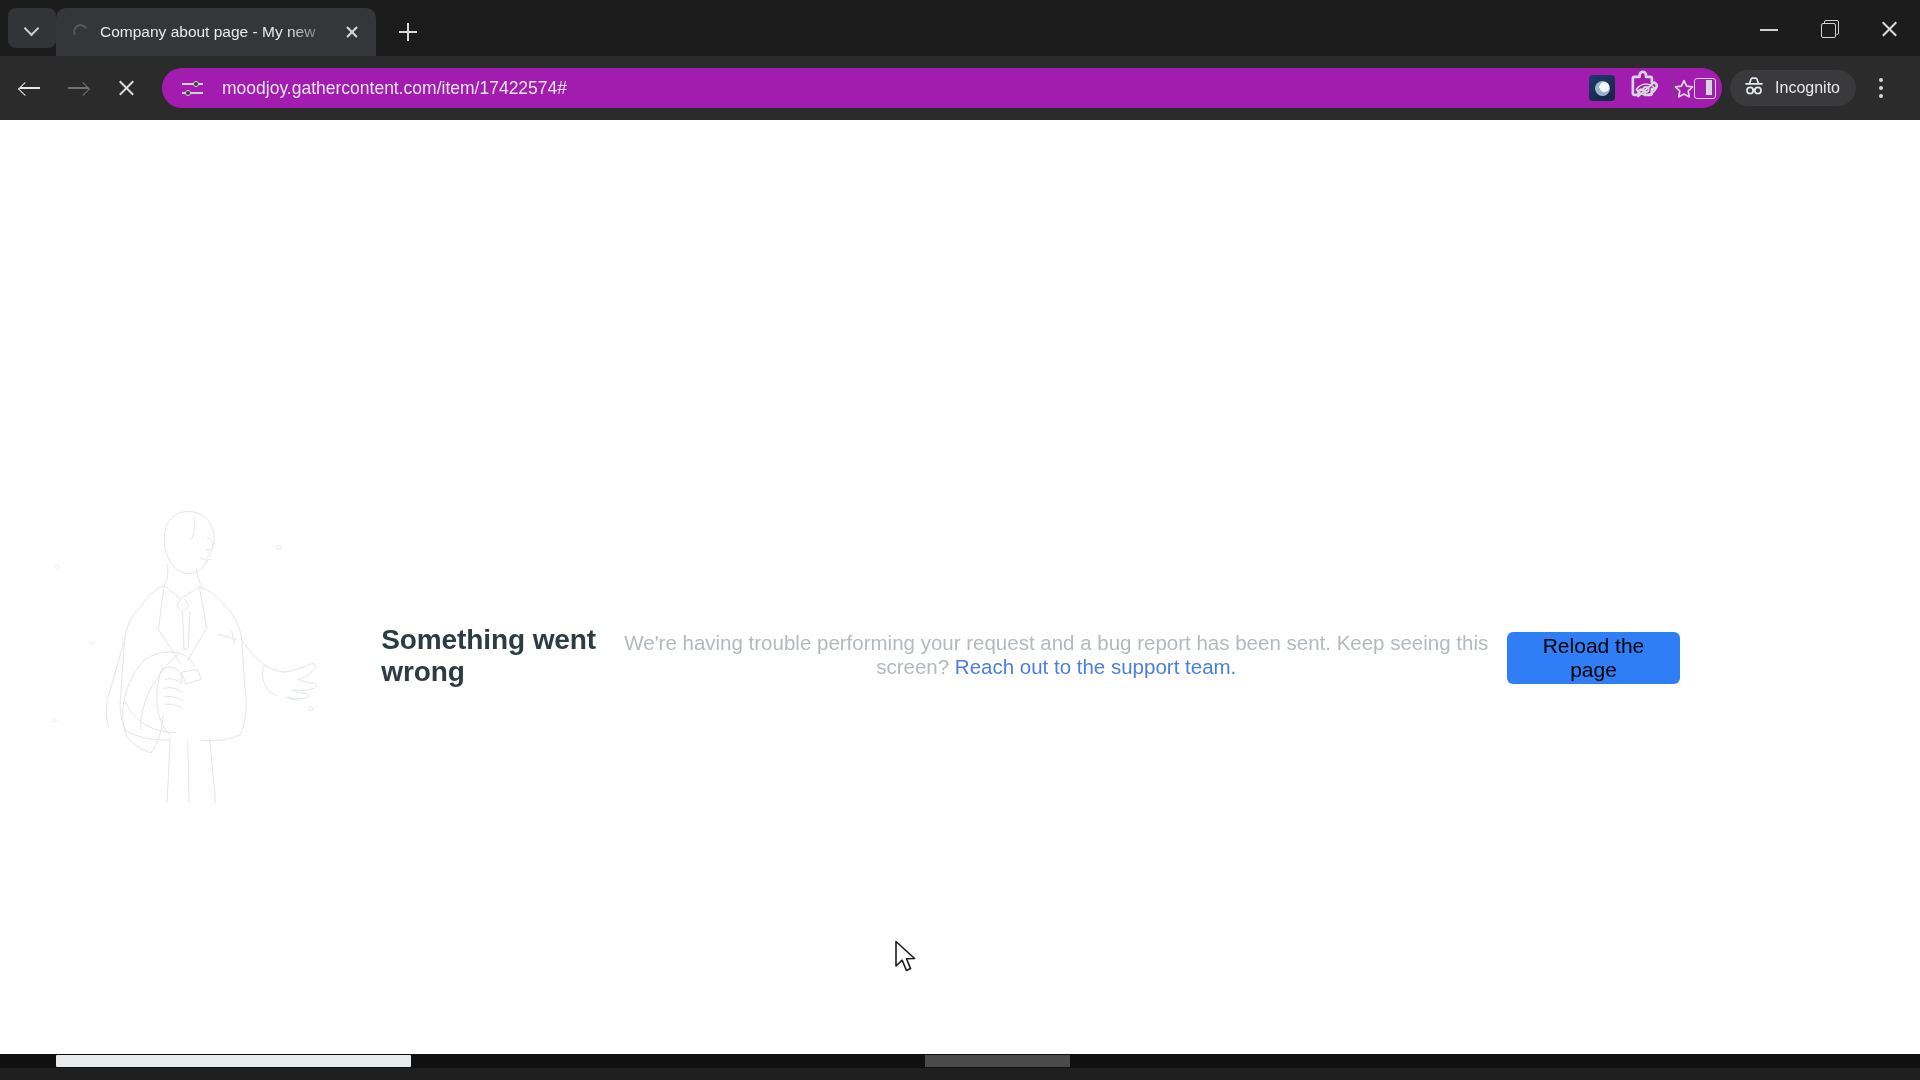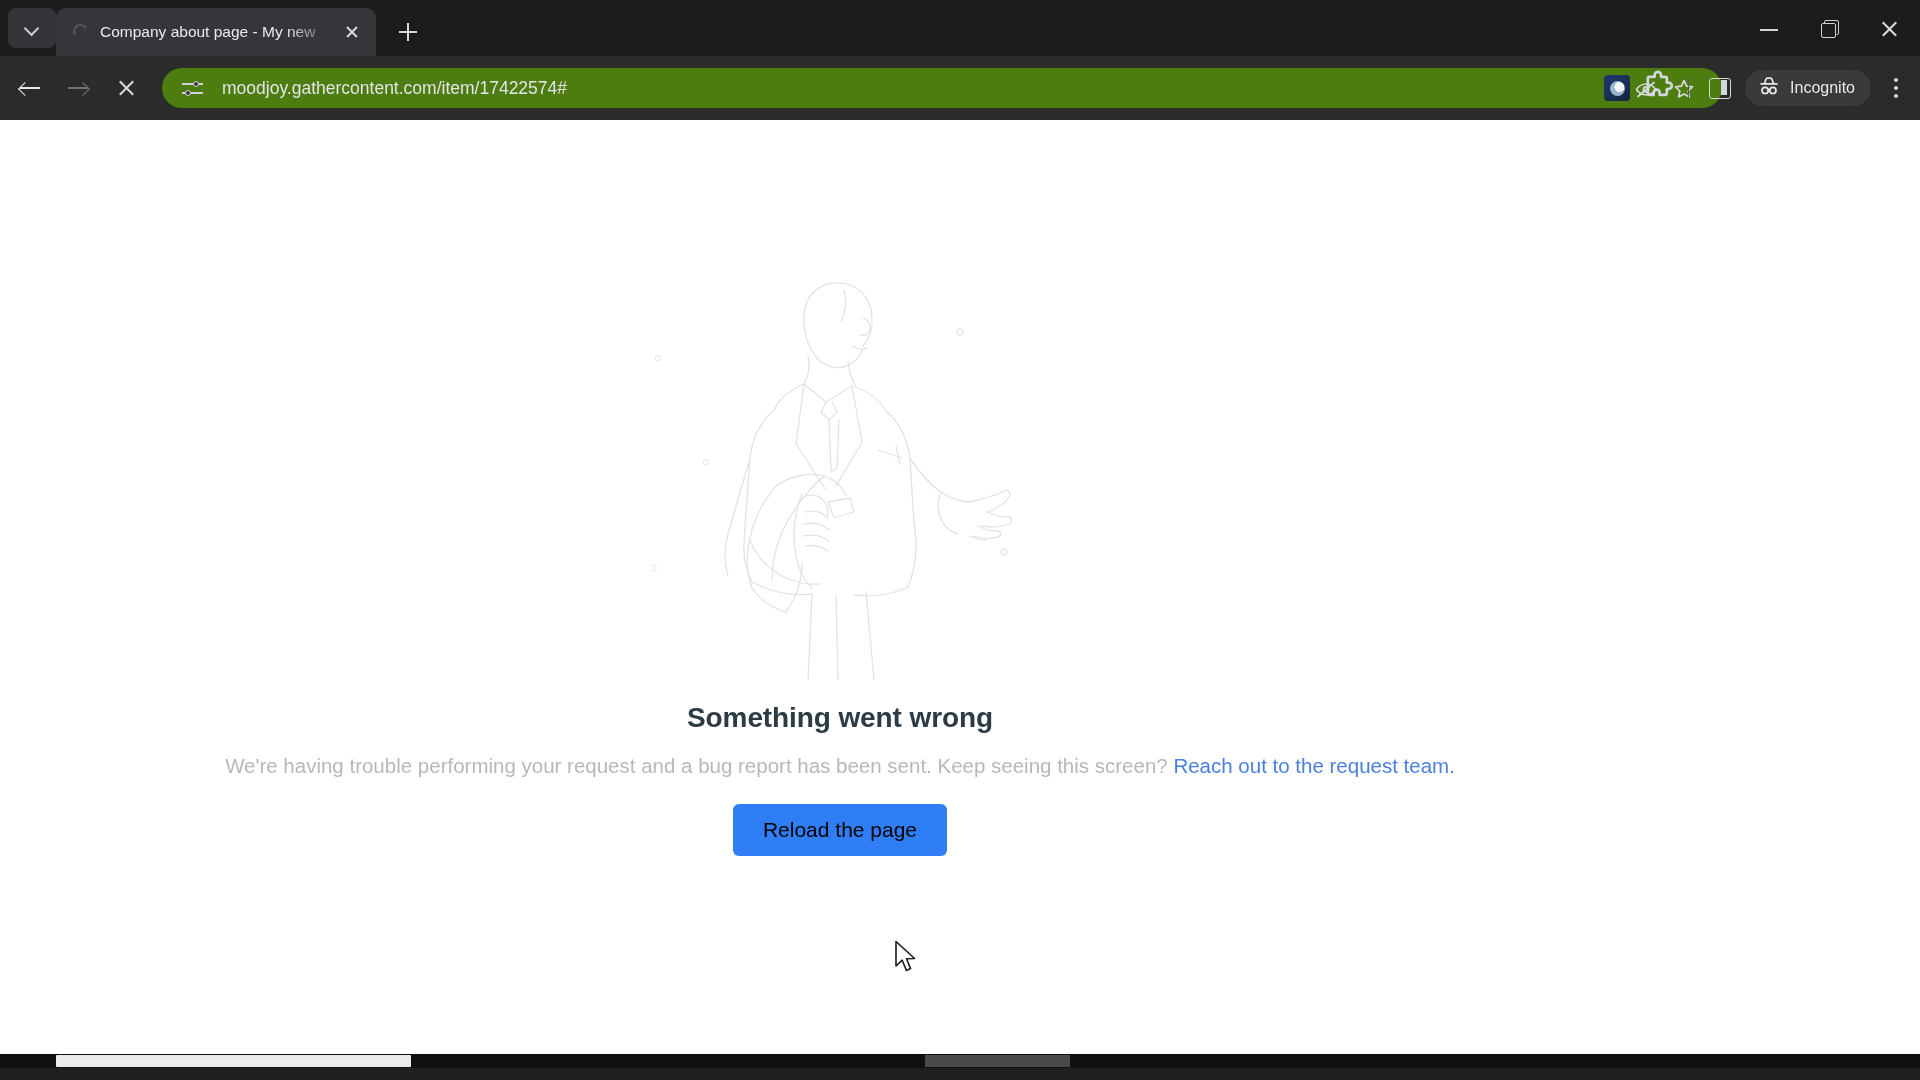--- a/index.html
+++ b/index.html
@@ -117,21 +117,21 @@
   .nav-stop{ left:108px; color:#d8dadd; }
   .nav-stop::before,.nav-stop::after{
     content:""; position:absolute; left:9px; top:17px;
     width:19px; height:1.9px; background:currentColor;
   }
   .nav-stop::before{ transform:rotate(45deg); }
   .nav-stop::after{ transform:rotate(-45deg); }
 
   .omnibox{
     position:absolute; left:162px; top:12px; width:1560px; height:40px;
-    background:#4d7c0f; border-radius:20px;
+    background:#a21caf; border-radius:20px;
     display:flex; align-items:center;
   }
   .tune-icon{
     width:22px; height:18px; margin-left:20px; flex:0 0 auto; position:relative;
   }
   .tune-icon .row{ position:absolute; left:0; width:21px; height:1.8px; background:#cfd2d6; }
   .tune-icon .row.r1{ top:4px; }
   .tune-icon .row.r2{ top:13px; }
   .tune-icon .dot{
     position:absolute; width:6px; height:6px; border:1.7px solid #cfd2d6;
@@ -142,21 +142,21 @@
   .url{
     margin-left:18px; font-size:17.5px; color:#e3e5e8; flex:1 1 auto;
     white-space:nowrap; overflow:hidden;
   }
   .omni-right{ display:flex; align-items:center; margin-right:20px; flex:0 0 auto; }
   .oicon{ width:38px; height:38px; position:relative; }
 
   .eye-slash svg, .star svg { position:absolute; left:8px; top:8px; }
 
   .tb-right{
-    position:absolute; right:5px; top:12px; height:40px;
+    position:absolute; right:20px; top:12px; height:40px;
     display:flex; align-items:center;
   }
   .ext-sq{
     width:26px; height:26px; margin:0 8px; border-radius:4px;
     background:linear-gradient(145deg,#1d3b6e,#16243f);
     display:flex; align-items:center; justify-content:center;
   }
   .ext-sq .moon{
     width:15px; height:15px; border-radius:50%;
     background:radial-gradient(circle at 62% 40%, #f2f6fb 0 38%, #9db4cf 39% 100%);
@@ -186,21 +186,21 @@
   .kebab span:nth-child(2){ top:18px; }
   .kebab span:nth-child(3){ top:26px; }
 
   
   .page{
     position:absolute; top:120px; left:0; width:1920px; height:948px;
     background:#ffffff; overflow:hidden;
   }
   .error-wrap{
     position:absolute; left:0; top:0; width:1680px; height:920px;
-    display:flex; flex-direction:column; align-items:center;
+    display:flex; flex-direction:row; align-items:center;
     justify-content:flex-start; padding-top:130px;
   }
   .illus{ width:520px; height:430px; position:relative; }
   .illus svg{ width:100%; height:100%; display:block; }
   .err-title{
     font-size:28px; font-weight:700; color:#2d3b45;
     margin-top:22px; letter-spacing:-.1px;
   }
   .err-desc{
     font-size:20.5px; color:#b4b9bd; margin-top:20px; text-align:center;
@@ -388,21 +388,21 @@
         <path d="M286 342l8 88"></path>
         <path d="M316 196l4 18"></path>
 
         <path d="M298 200l24 8"></path>
       </svg>
     </div>
 
     <div class="err-title">Something went wrong</div>
 
     <div class="err-desc">
-      <span>We're having trouble performing your request and a bug report has been sent. Keep seeing this screen? </span><a href="#" class="err-link">Reach out to the request team.</a>
+      <span>We're having trouble performing your request and a bug report has been sent. Keep seeing this screen? </span><a href="#" class="err-link">Reach out to the support team.</a>
     </div>
 
     <button class="reload-btn">Reload the page</button>
   </div>
 
   <div class="cursor">
     <svg width="26" height="34" viewBox="0 0 26 34">
       <path d="M3 1.5 L3 26 L9.2 20.2 L13.4 30.4 L17.6 28.6 L13.5 18.7 L21.6 18.5 Z" fill="#ffffff" stroke="#1c1c1c" stroke-width="1.6" stroke-linejoin="round"></path>
     </svg>
   </div>

